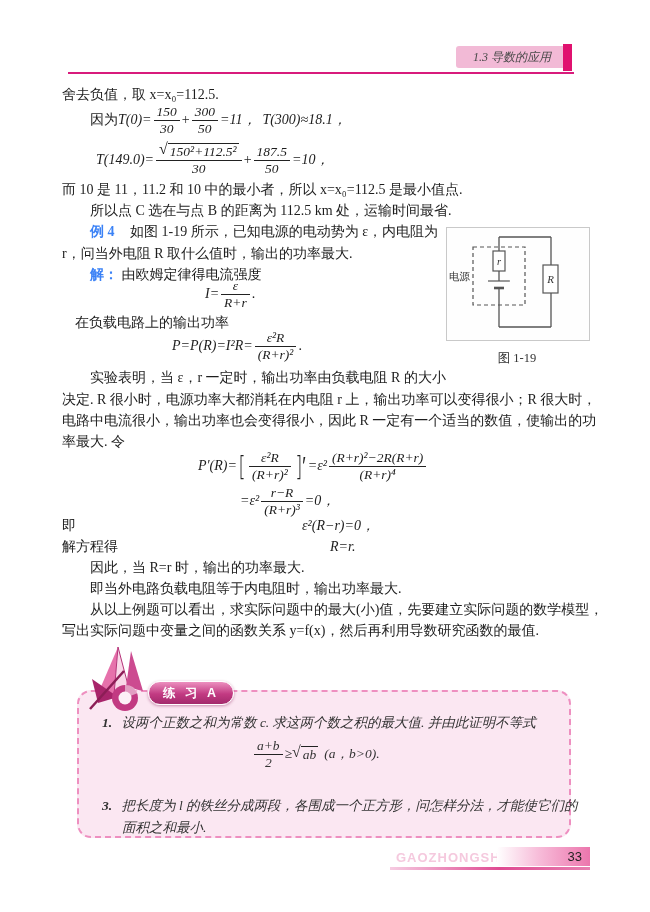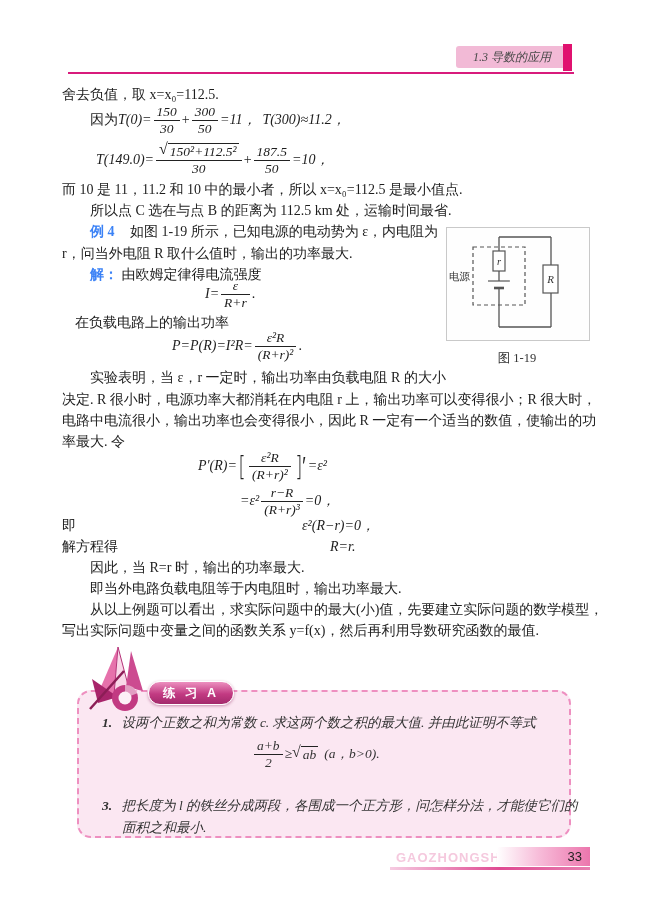--- a/index.html
+++ b/index.html
@@ -69,21 +69,21 @@
     <span class="frac">
         <span class="num">150</span>
         <span class="den">30</span>
       </span>
     <span class="rm">+</span>
     <span class="frac">
         <span class="num">300</span>
         <span class="den">50</span>
       </span>
     <span>=11，</span>
-    <span style="margin-left:6px;">T(300)≈11.2，</span>
+    <span style="margin-left:6px;">T(300)≈18.1，</span>
   </div>
 
   <div class="fline" style="left:96px;top:140px;height:40px;">
     <span>T(149.0)=</span>
     <span class="frac">
       <span class="num"><span class="sqrt">
             <span class="radical">√</span>
             <span class="radicand">150²+112.5²</span>
           </span></span>
       <span class="den">30</span>
@@ -152,20 +152,24 @@
 
   <div class="fline" style="left:198px;top:446px;height:40px;">
     <span>P′(R)=</span>
     <span class="bigbr">[</span>
     <span class="frac">
         <span class="num">ε²R</span>
         <span class="den">(R+r)²</span>
       </span>
     <span class="bigbr">]′</span>
     <span>=ε²</span>
+    <span class="frac">
+        <span class="num">(R+r)²−2R(R+r)</span>
+        <span class="den">(R+r)⁴</span>
+      </span>
   </div>
 
   <div class="fline" style="left:240px;top:484px;height:34px;">
     <span>=ε²</span>
     <span class="frac">
         <span class="num">r−R</span>
         <span class="den">(R+r)³</span>
       </span>
     <span>=0，</span>
   </div>

